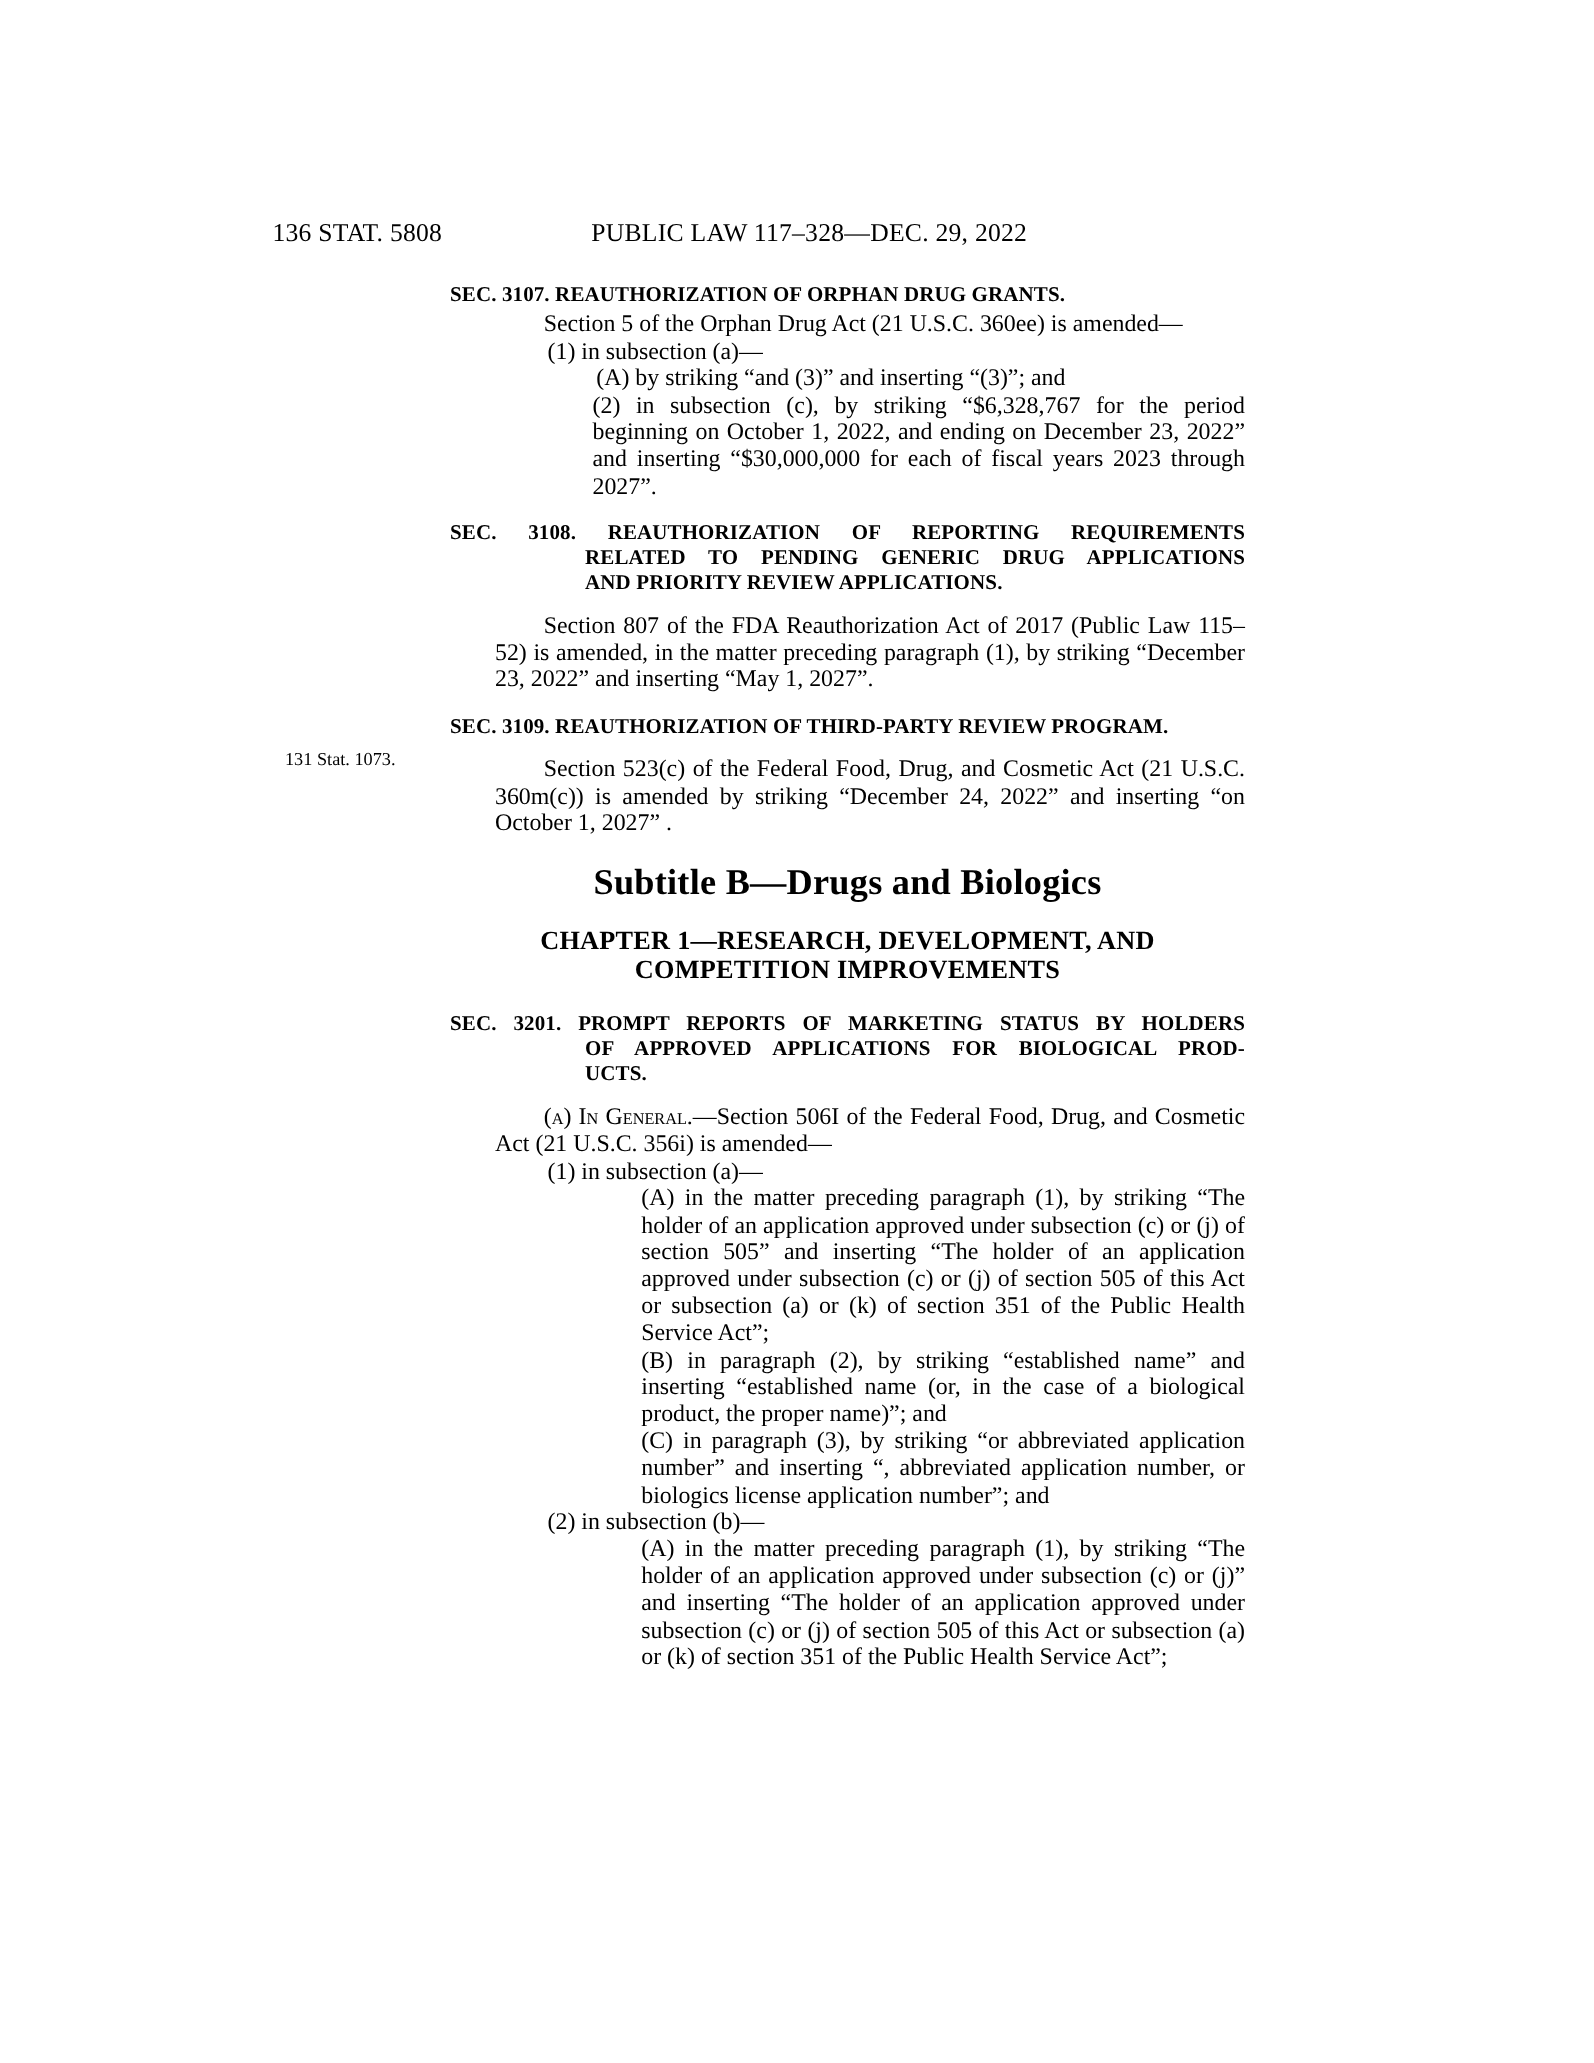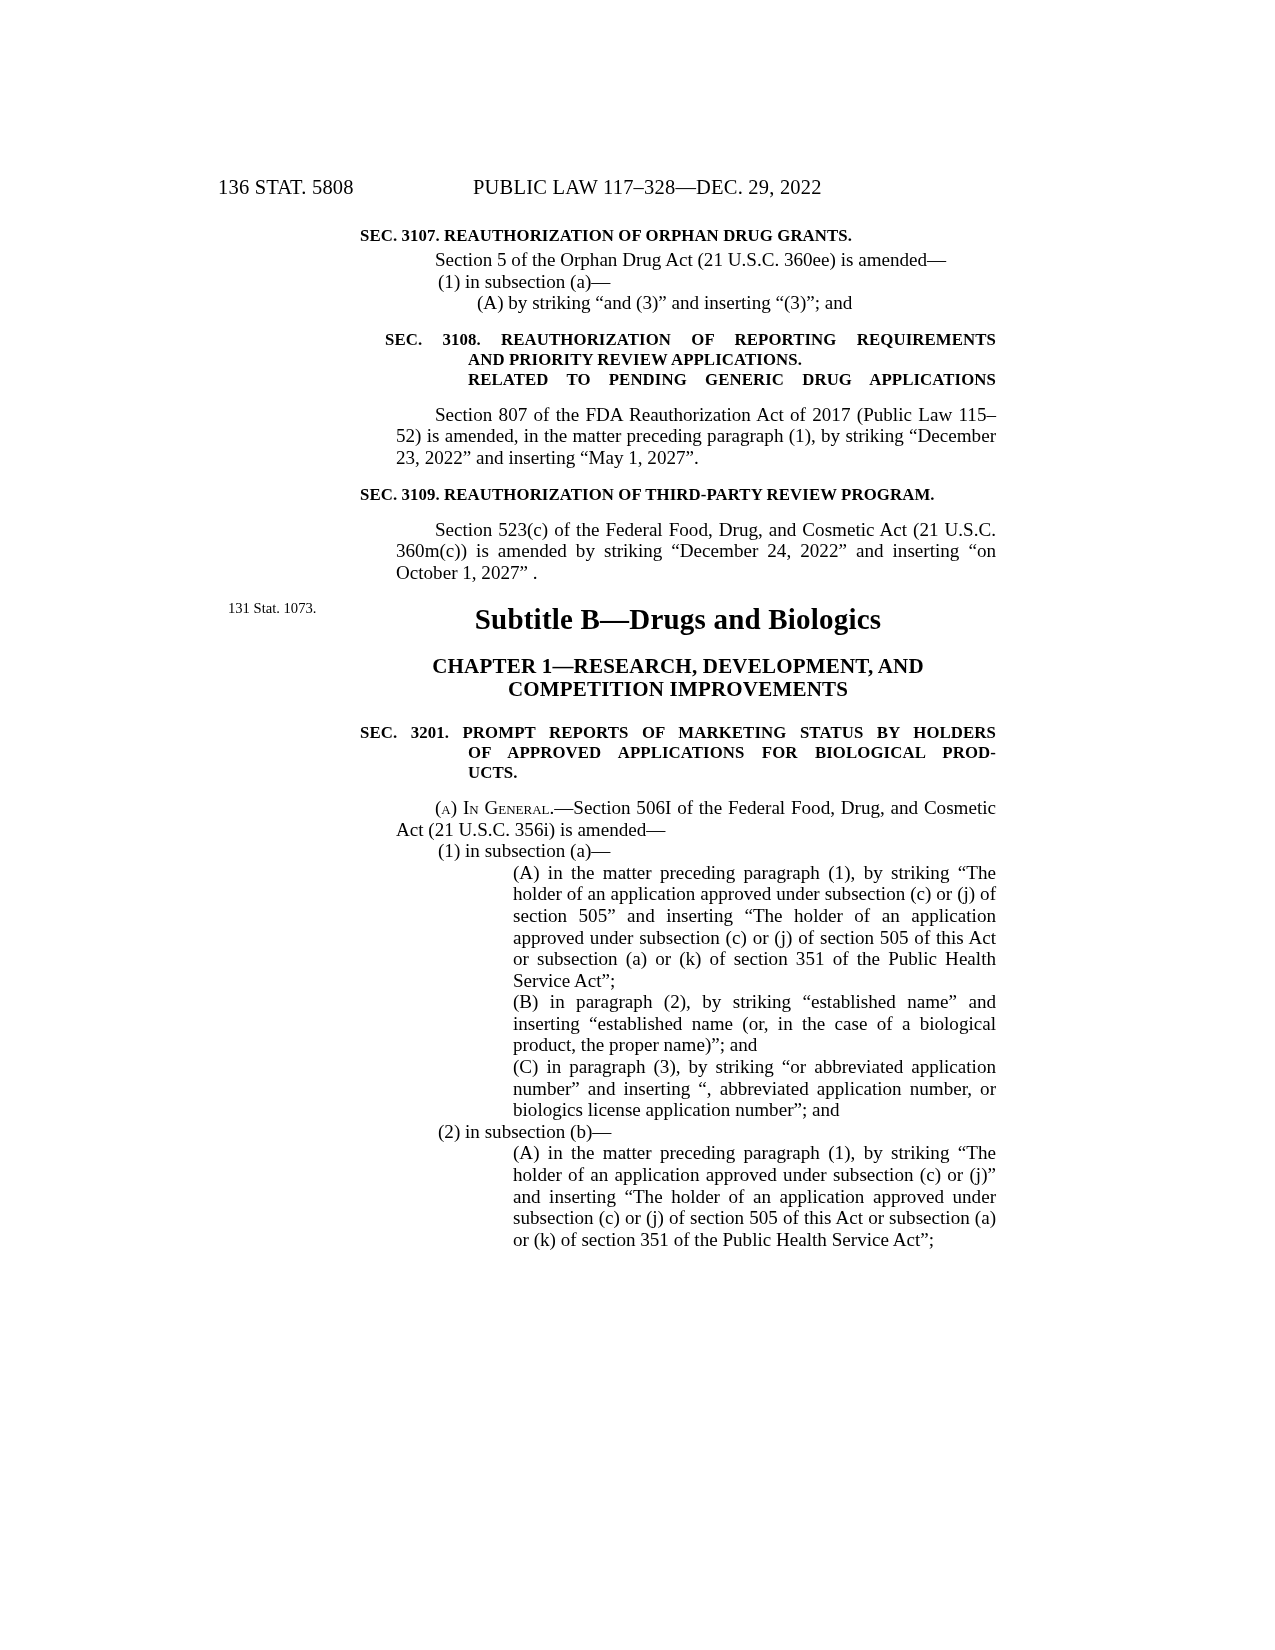--- a/index.html
+++ b/index.html
@@ -120,27 +120,28 @@
   <div class="sidenote">131 Stat. 1073.</div>
 
   <div class="col">
 
     <div class="sec-head-wrap">
       <h3 class="sec-head">SEC. 3107. REAUTHORIZATION OF ORPHAN DRUG GRANTS.</h3>
     </div>
     <p class="jb">Section 5 of the Orphan Drug Act (21 U.S.C. 360ee) is amended—</p>
     <p class="lvl1">(1) in subsection (a)—</p>
     <p class="lvl2">(A) by striking “and (3)” and inserting “(3)”; and</p>
+    <p class="lvl1 jb">(2) in subsection (c), by striking “$6,328,767 for the period beginning on October 1, 2022, and ending on December 23, 2022” and inserting “$30,000,000 for each of fiscal years 2023 through 2027”.</p>
 
     <div class="gap-m"></div>
 
     <div class="sec-head-wrap">
-      <h3 class="sec-head" style="text-align: justify; text-align-last: justify; margin-left: 25px;">SEC. 3108. REAUTHORIZATION OF REPORTING REQUIREMENTS</h3>
+      <h3 class="sec-head" style="text-align: justify; text-align-last: justify;">SEC. 3108. REAUTHORIZATION OF REPORTING REQUIREMENTS</h3>
+      <h3 class="sec-head sec-head-line2" style="text-align: justify; text-align-last: justify;">RELATED TO PENDING GENERIC DRUG APPLICATIONS</h3>
       <h3 class="sec-head sec-head-line2">AND PRIORITY REVIEW APPLICATIONS.</h3>
-      <h3 class="sec-head sec-head-line2" style="text-align: justify; text-align-last: justify;">RELATED TO PENDING GENERIC DRUG APPLICATIONS</h3>
     </div>
     <div class="gap-s"></div>
     <p class="jb">Section 807 of the FDA Reauthorization Act of 2017 (Public Law 115–52) is amended, in the matter preceding paragraph (1), by striking “December 23, 2022” and inserting “May 1, 2027”.</p>
 
     <div class="gap-m"></div>
 
     <div class="sec-head-wrap">
       <h3 class="sec-head">SEC. 3109. REAUTHORIZATION OF THIRD-PARTY REVIEW PROGRAM.</h3>
     </div>
     <div class="gap-s"></div>

